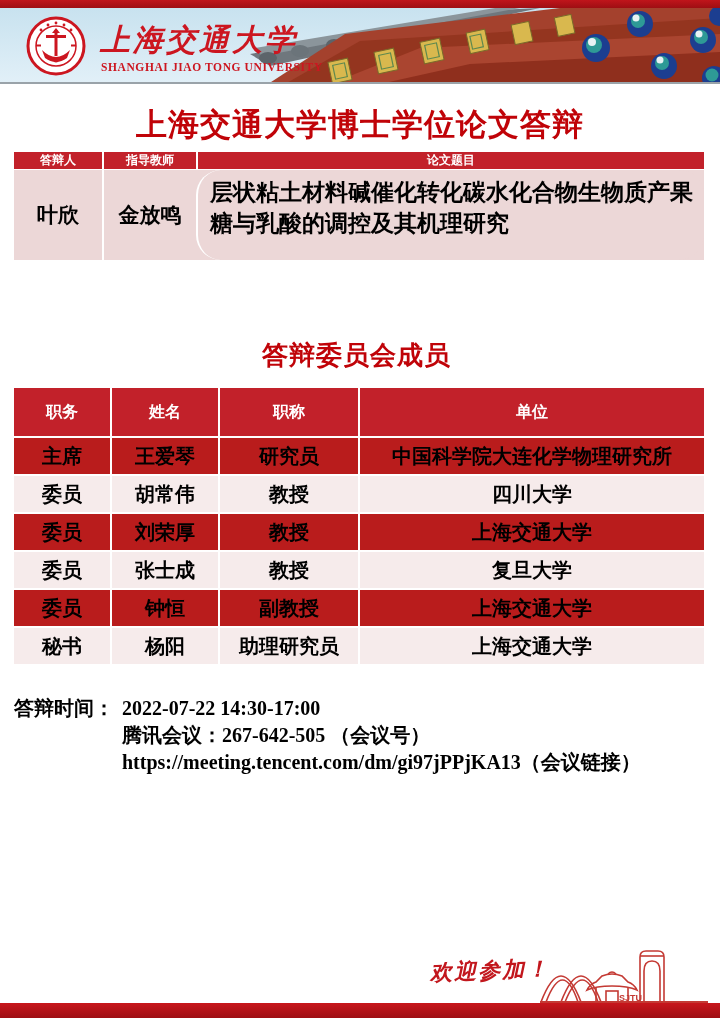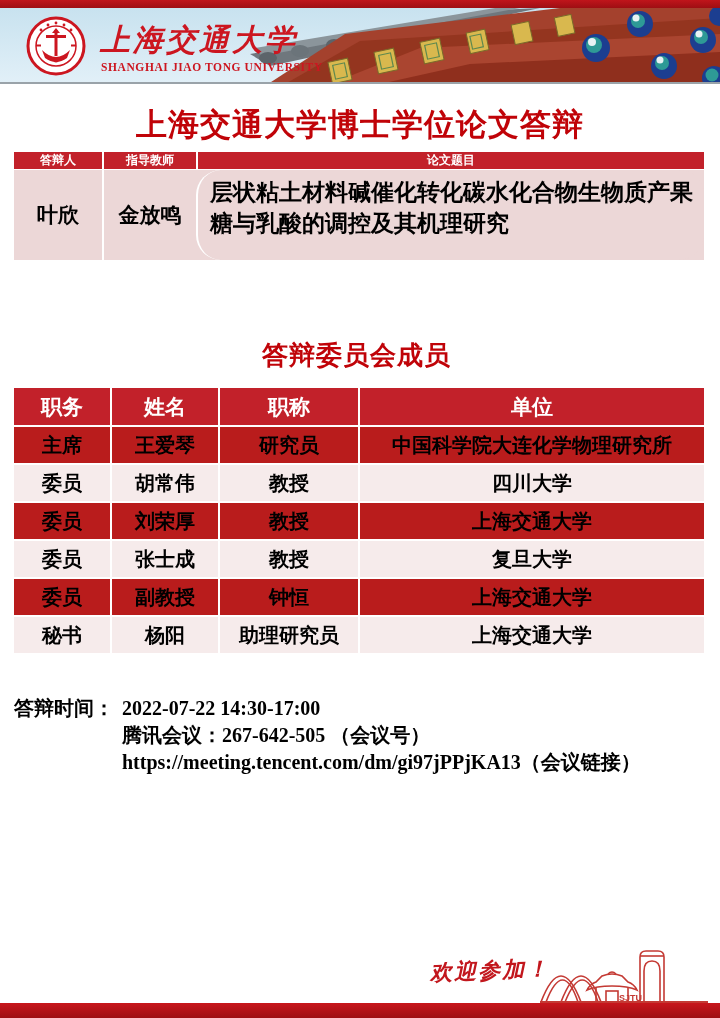--- a/index.html
+++ b/index.html
@@ -37,21 +37,21 @@
   .t1-body { height:92px; background:#ecd7d7; border-top:2px solid #fff; }
   .t1-body .cell { background:#ecd7d7; font-weight:bold; color:#000; font-size:21px; }
   .thesis-cell { justify-content:flex-start !important; align-items:flex-start !important;
     padding:7px 8px 0 12px; font-size:23px !important; line-height:31px; text-align:left;border-radius:25px; }
 
   .sect-title { position:absolute; left:0; top:338px; width:713px; text-align:center;
     font-size:26px; font-weight:bold; color:#c00308; letter-spacing:1px; }
 
   .t2 { top:388px; }
   .t2 .trow { grid-template-columns:96px 108px 140px 1fr; }
-  .t2-head { height:37px; font-size:21px; }
+  .t2-head { height:48px; font-size:16px; }
   .t2 .drow { height:38px; border-top:2px solid #fff; font-weight:bold; color:#000; font-size:20px; }
   .t2 .drow .cell { font-weight:bold; }
   .row-dark .cell { background:#b91c1c; }
   .row-light .cell { background:#f6ebeb; }
 
   
   .info { position:absolute; left:14px; top:695px; width:692px;
     font-family:"Liberation Serif", serif; font-weight:bold; color:#000; font-size:20px; }
   .info-line { display:flex; line-height:27px; }
   .info-label { width:108px; flex:0 0 108px; }
@@ -194,22 +194,22 @@
       <div class="cell">上海交通大学</div>
     </div>
     <div class="trow drow row-light">
       <div class="cell">委员</div>
       <div class="cell">张士成</div>
       <div class="cell">教授</div>
       <div class="cell">复旦大学</div>
     </div>
     <div class="trow drow row-dark">
       <div class="cell">委员</div>
+      <div class="cell">钟恒</div>
       <div class="cell">副教授</div>
-      <div class="cell">钟恒</div>
       <div class="cell">上海交通大学</div>
     </div>
     <div class="trow drow row-light">
       <div class="cell">秘书</div>
       <div class="cell">杨阳</div>
       <div class="cell">助理研究员</div>
       <div class="cell">上海交通大学</div>
     </div>
   </div>
 

